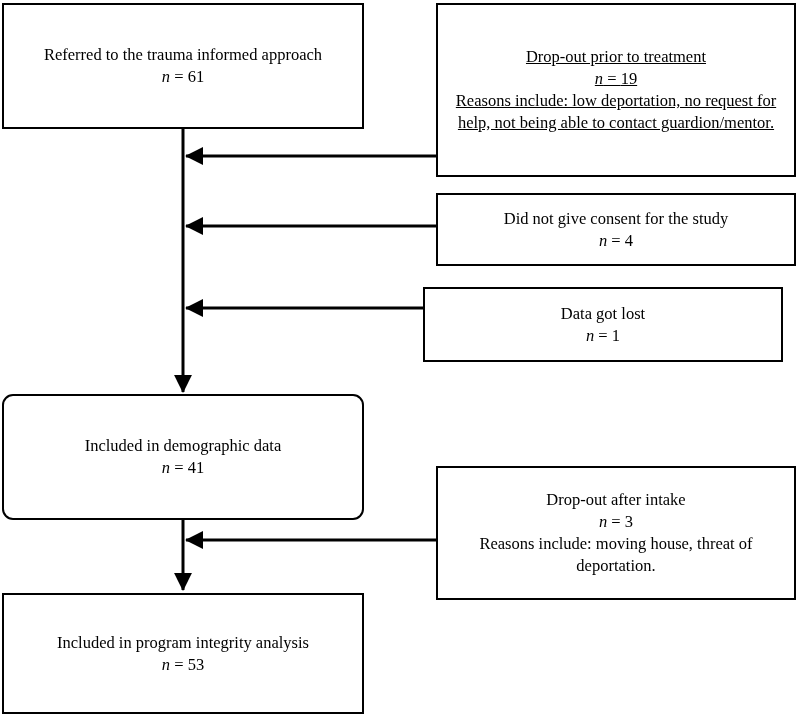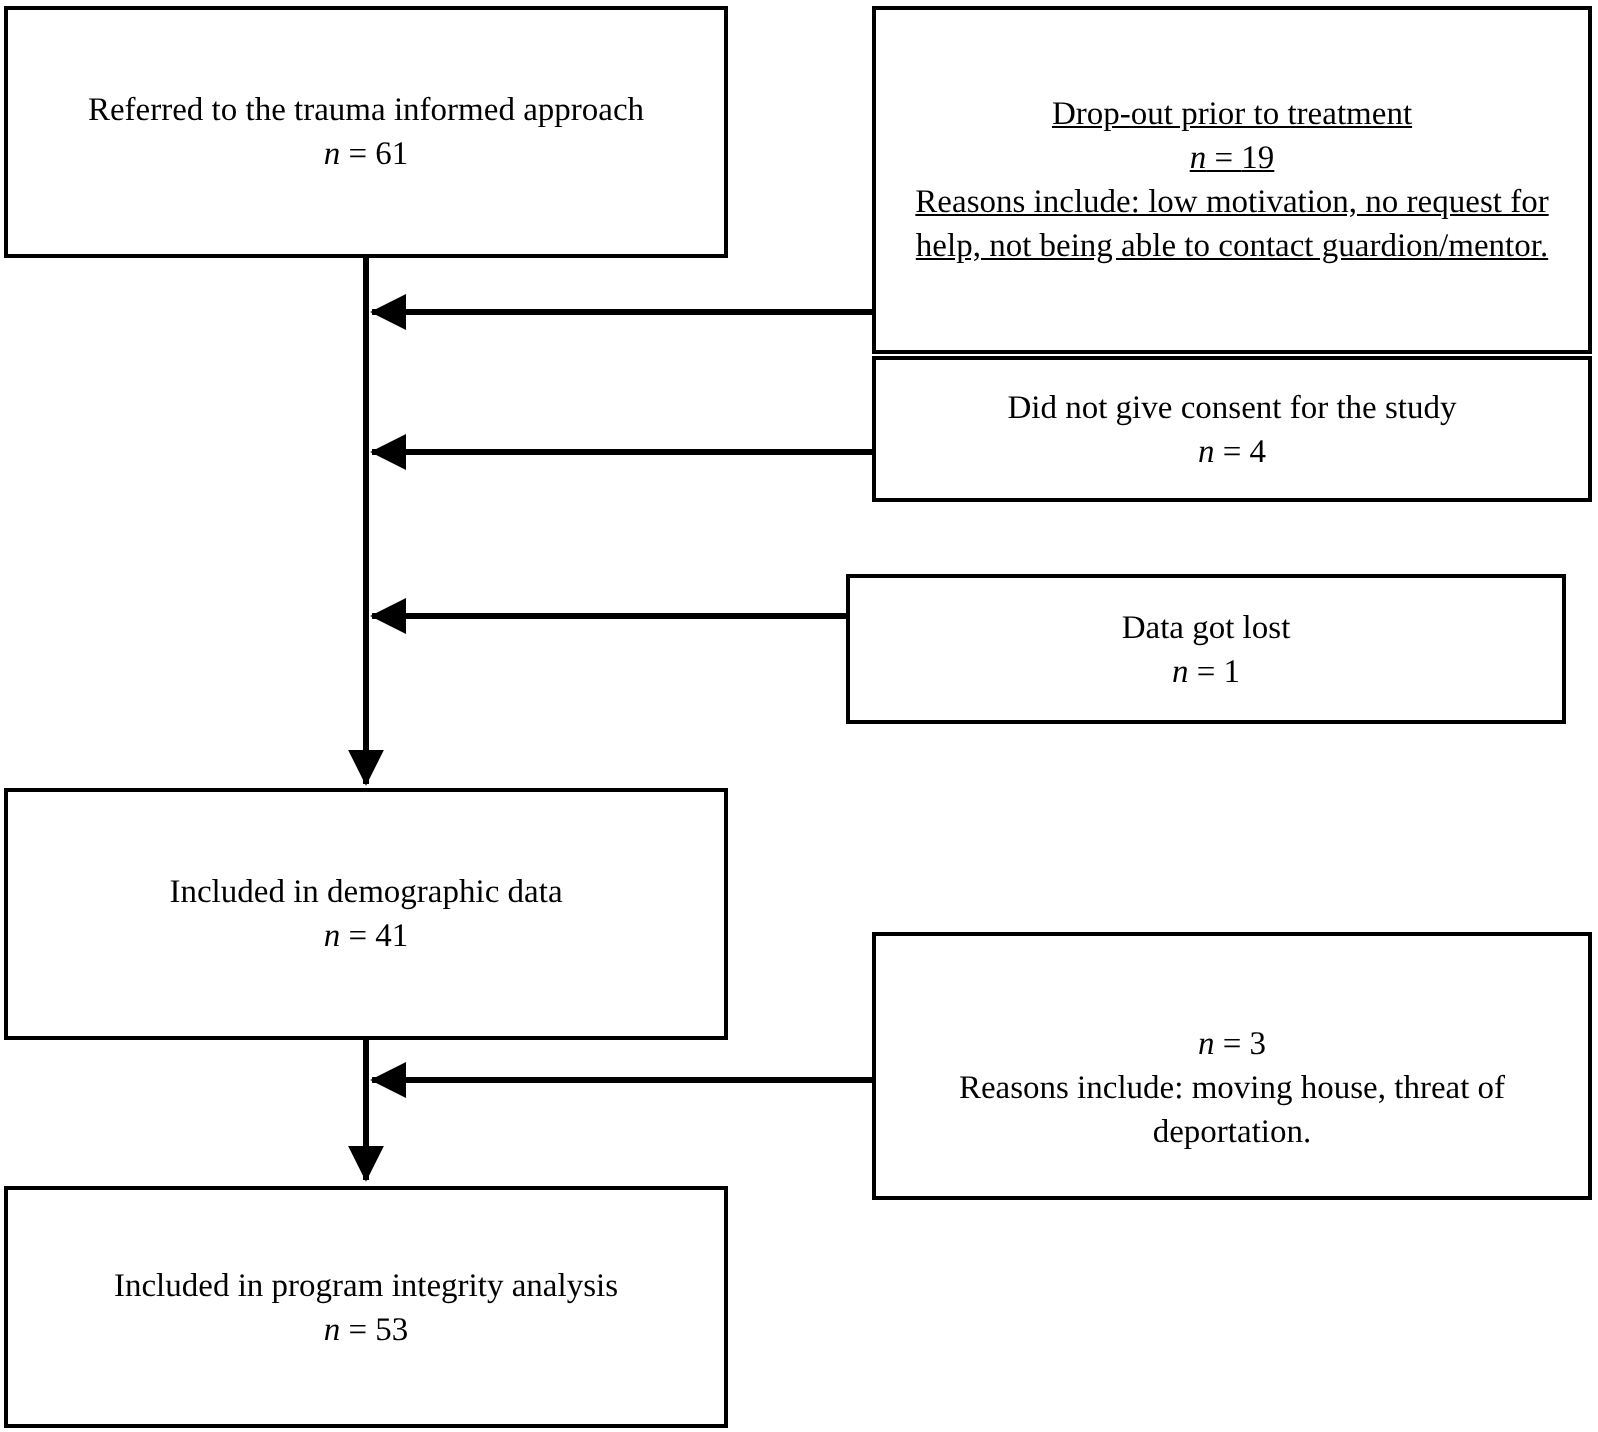--- a/index.html
+++ b/index.html
@@ -69,36 +69,36 @@
     <line x1="436" y1="226" x2="186" y2="226" stroke="#000000" stroke-width="3" marker-end="url(#arrow-left)"></line>
     <line x1="436" y1="308" x2="186" y2="308" stroke="#000000" stroke-width="3" marker-end="url(#arrow-left)"></line>
     <line x1="436" y1="540" x2="186" y2="540" stroke="#000000" stroke-width="3" marker-end="url(#arrow-left)"></line>
   </svg>
 
   <div class="flow-box" style="left:2px; top:3px; width:362px; height:126px;">
     <div class="box-text"><span>Referred to the trauma informed approach</span><br><span class="n-italic">n</span><span> = </span><span>61</span></div>
   </div>
 
   <div class="flow-box" style="left:436px; top:3px; width:360px; height:174px;text-decoration:underline;">
-    <div class="box-text"><span>Drop-out prior to treatment</span><br><span class="n-italic">n</span><span> = </span><span>19</span><br><span>Reasons include: low motivation, no request for help, not being able to contact guardion/mentor.</span></div>
+    <div class="box-text"><span>Drop-out prior to treatment</span><br><span class="n-italic">n</span><span> = </span><span>19</span><br><span>Reasons include: low deportation, no request for help, not being able to contact guardion/mentor.</span></div>
   </div>
 
-  <div class="flow-box" style="left:436px; top:178px; width:360px; height:73px;">
+  <div class="flow-box" style="left:436px; top:193px; width:360px; height:73px;">
     <div class="box-text"><span>Did not give consent for the study</span><br><span class="n-italic">n</span><span> = </span><span>4</span></div>
   </div>
 
   <div class="flow-box" style="left:423px; top:287px; width:360px; height:75px;">
     <div class="box-text"><span>Data got lost</span><br><span class="n-italic">n</span><span> = </span><span>1</span></div>
   </div>
 
-  <div class="flow-box" style="left:2px; top:394px; width:362px; height:126px;">
+  <div class="flow-box" style="left:2px; top:394px; width:362px; height:126px;border-radius:11px;">
     <div class="box-text"><span>Included in demographic data</span><br><span class="n-italic">n</span><span> = </span><span>41</span></div>
   </div>
 
   <div class="flow-box" style="left:436px; top:466px; width:360px; height:134px;">
-    <div class="box-text"><br><span class="n-italic">n</span><span> = </span><span>3</span><br><span>Reasons include: moving house, threat of deportation.</span></div>
+    <div class="box-text"><span>Drop-out after intake</span><br><span class="n-italic">n</span><span> = </span><span>3</span><br><span>Reasons include: moving house, threat of deportation.</span></div>
   </div>
 
   <div class="flow-box" style="left:2px; top:593px; width:362px; height:121px;justify-content:center;">
     <div class="box-text"><span>Included in program integrity analysis</span><br><span class="n-italic">n</span><span> = </span><span>53</span></div>
   </div>
 
 </div>
 
 </body></html>

